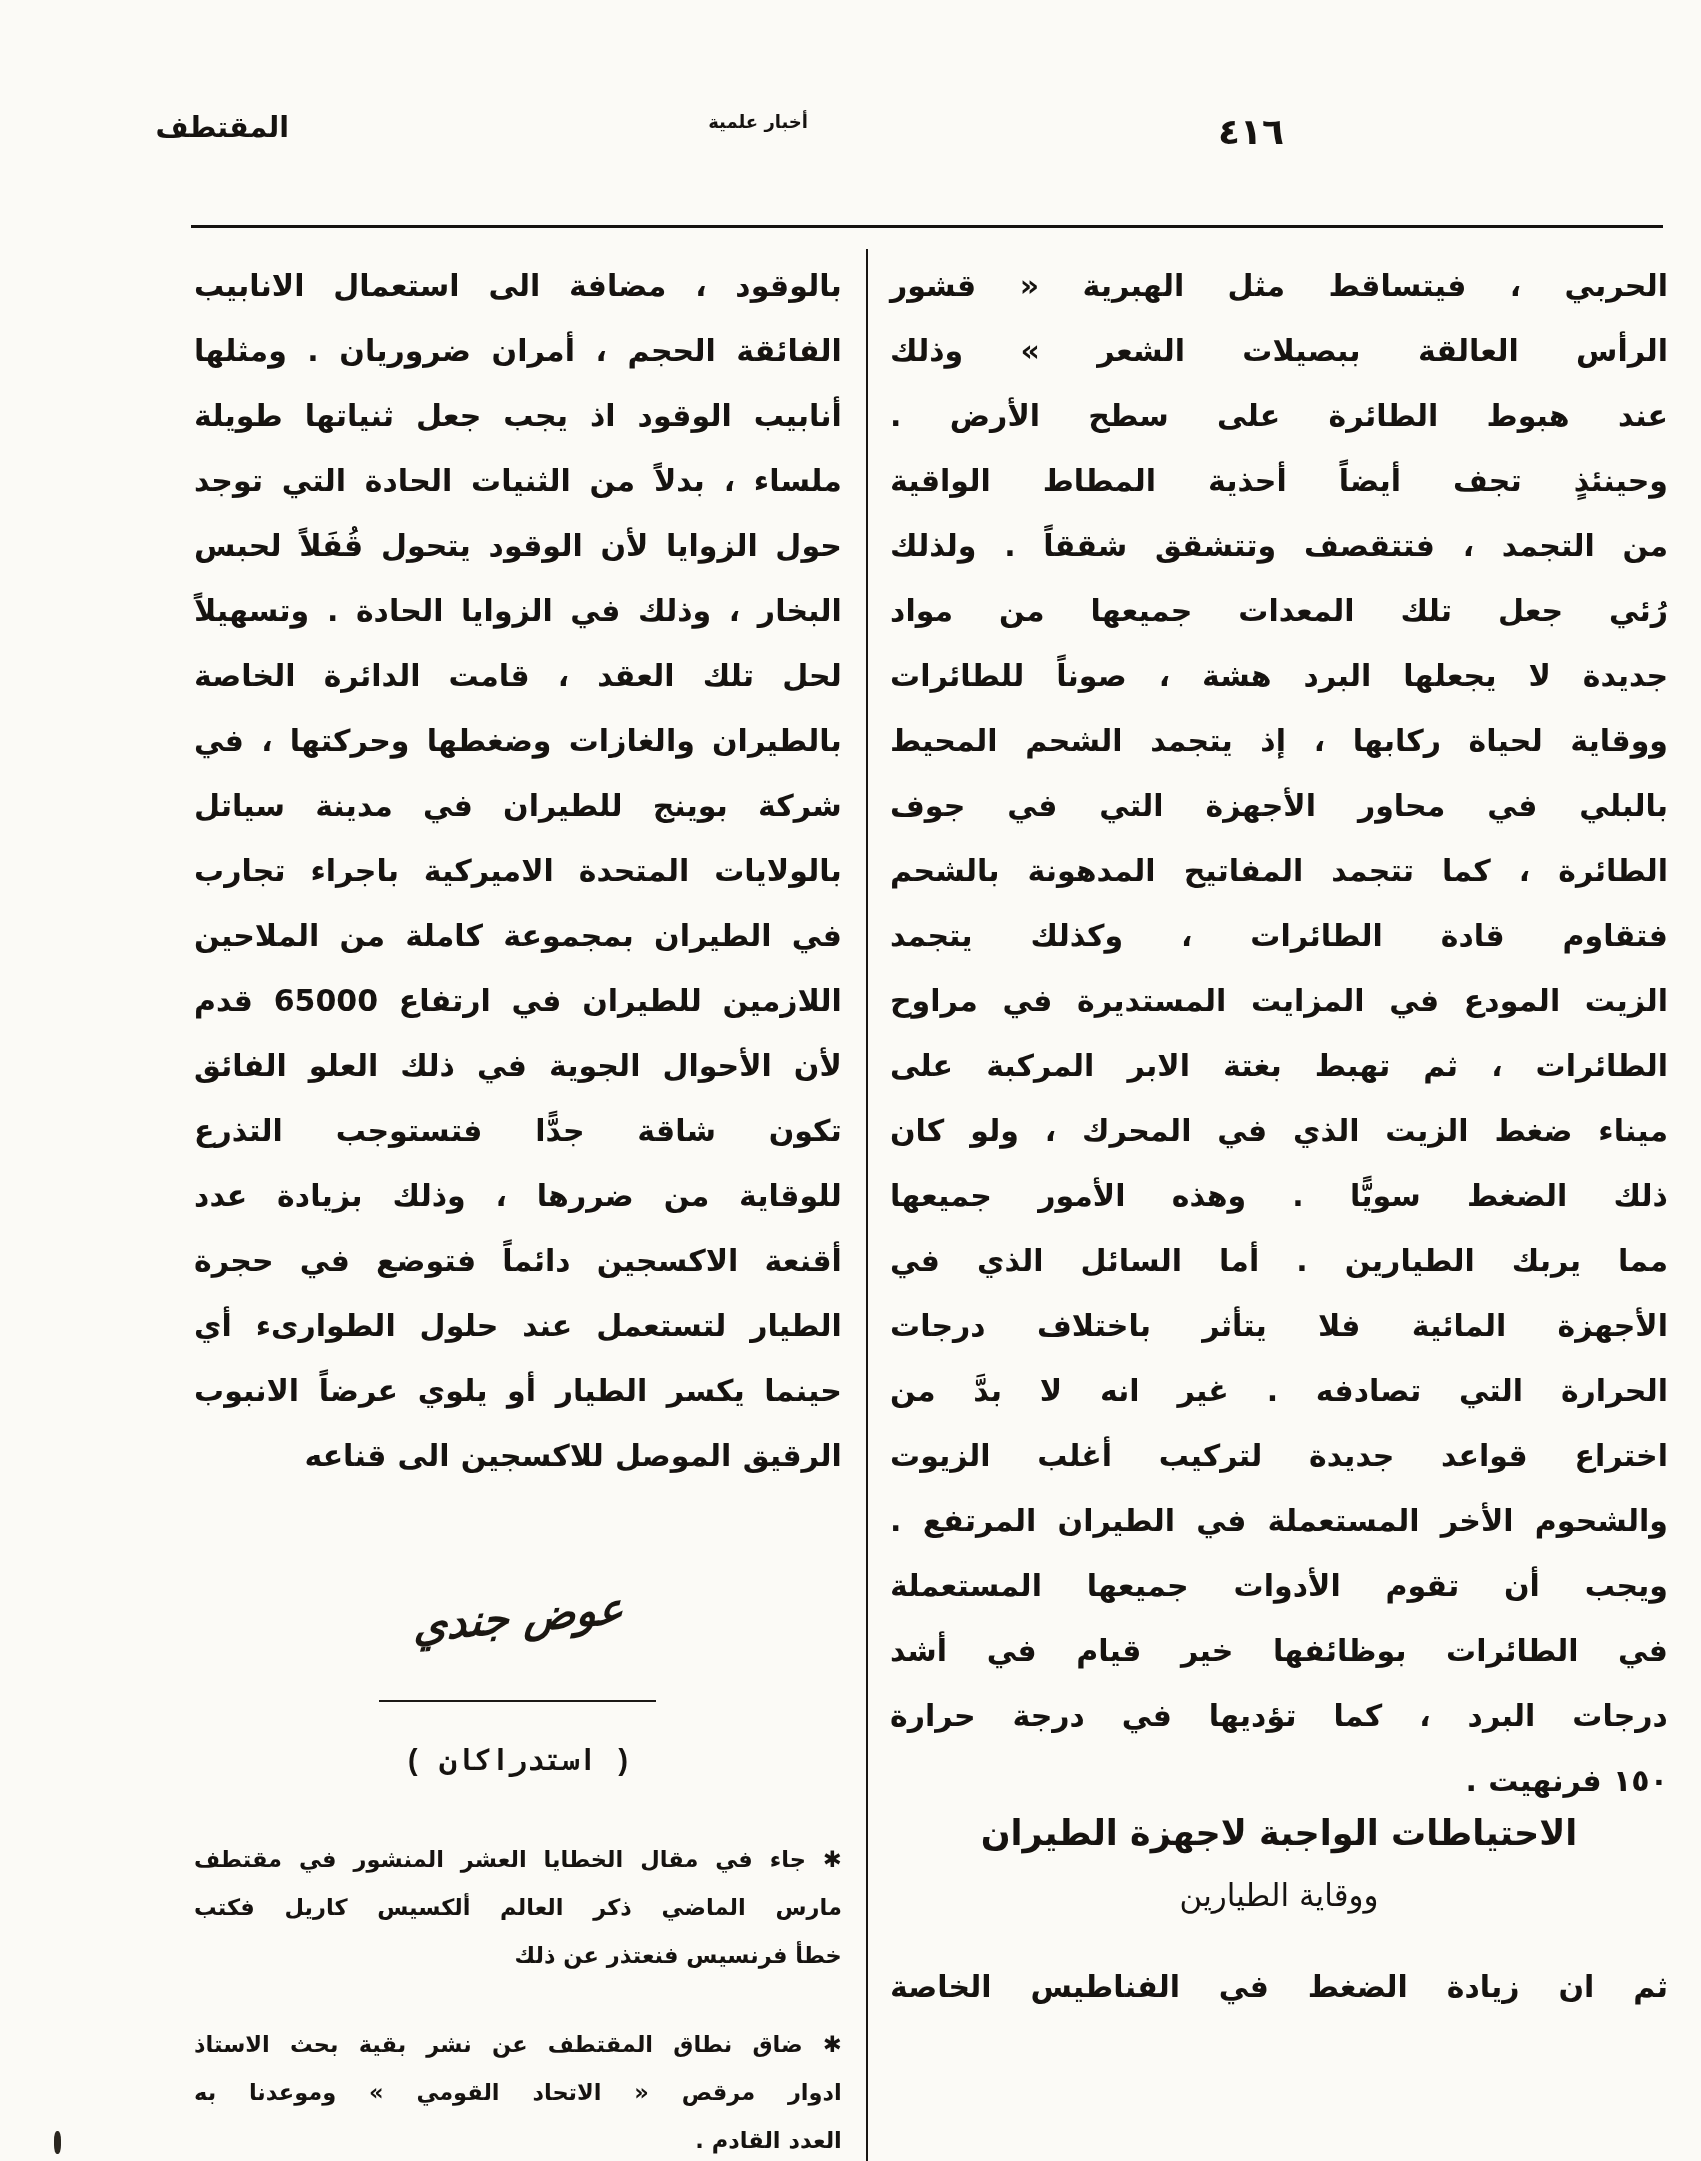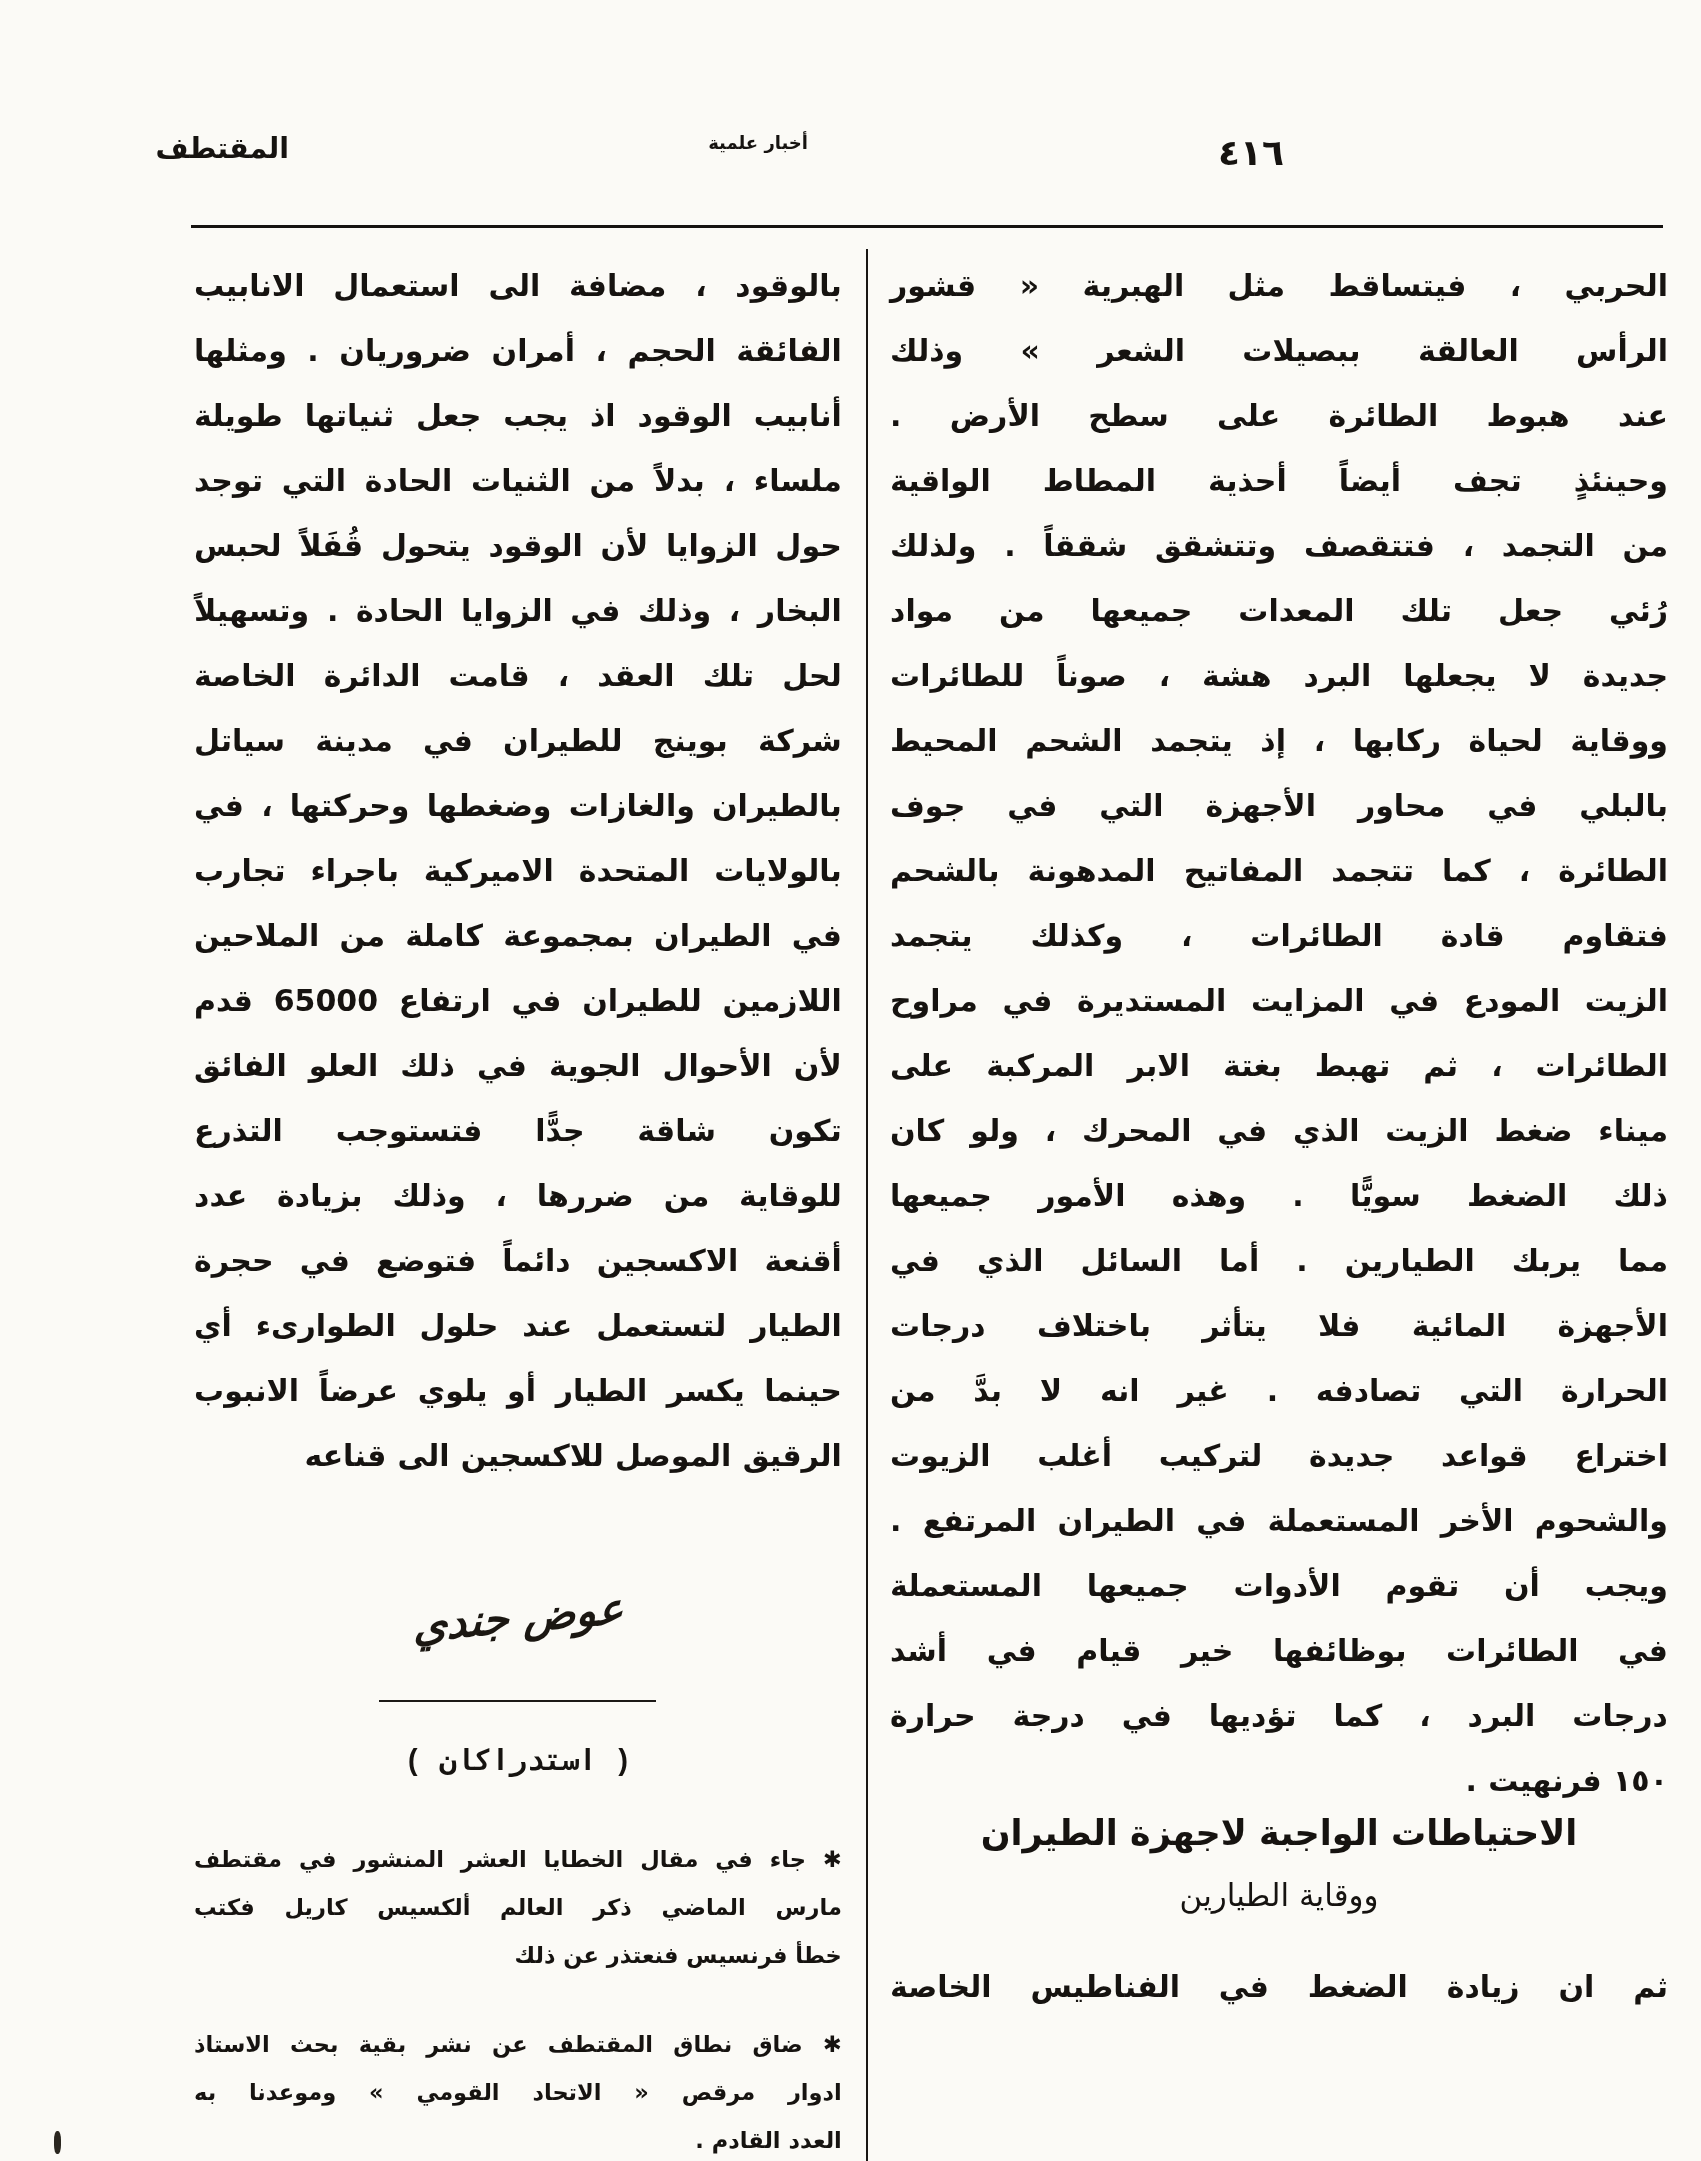--- a/index.html
+++ b/index.html
@@ -13,21 +13,21 @@
     height: 2340px;
     background: #fbfaf6;
     color: #161310;
     font-family: "DejaVu Sans", sans-serif;
     direction: rtl;
     overflow: hidden;
   }
   
   .page-header {
     position: absolute;
-    top: 132px;
+    top: 111px;
     left: 195px;
     width: 1470px;
     height: 56px;
     font-weight: 700;
   }
   .hdr-item { position: absolute; top: 0; white-space: nowrap; }
   .hdr-journal   { right: 1375px; font-size: 28.5px; }
   .hdr-section   { right: 856px; font-size: 18px; }
   .hdr-pagenum   { right: 380px;  font-size: 36px; letter-spacing: 2.6px; }
   .header-rule {
@@ -187,22 +187,22 @@
 
     <div class="col-second">
       <div class="lines">
           <div class="line">بالوقود ، مضافة الى استعمال الانابيب</div>
           <div class="line">الفائقة الحجم ، أمران ضروريان . ومثلها</div>
           <div class="line">أنابيب الوقود اذ يجب جعل ثنياتها طويلة</div>
           <div class="line">ملساء ، بدلاً من الثنيات الحادة التي توجد</div>
           <div class="line">حول الزوايا لأن الوقود يتحول قُفَلاً لحبس</div>
           <div class="line">البخار ، وذلك في الزوايا الحادة . وتسهيلاً</div>
           <div class="line">لحل تلك العقد ، قامت الدائرة الخاصة</div>
+          <div class="line">بالطيران والغازات وضغطها وحركتها ، في</div>
           <div class="line">شركة بوينج للطيران في مدينة سياتل</div>
-          <div class="line">بالطيران والغازات وضغطها وحركتها ، في</div>
           <div class="line">بالولايات المتحدة الاميركية باجراء تجارب</div>
           <div class="line">في الطيران بمجموعة كاملة من الملاحين</div>
           <div class="line">اللازمين للطيران في ارتفاع 65000 قدم</div>
           <div class="line">لأن الأحوال الجوية في ذلك العلو الفائق</div>
           <div class="line">تكون شاقة جدًّا فتستوجب التذرع</div>
           <div class="line">للوقاية من ضررها ، وذلك بزيادة عدد</div>
           <div class="line">أقنعة الاكسجين دائماً فتوضع في حجرة</div>
           <div class="line">الطيار لتستعمل عند حلول الطوارىء أي</div>
           <div class="line">حينما يكسر الطيار أو يلوي عرضاً الانبوب</div>
           <div class="line">الرقيق الموصل للاكسجين الى قناعه</div>

